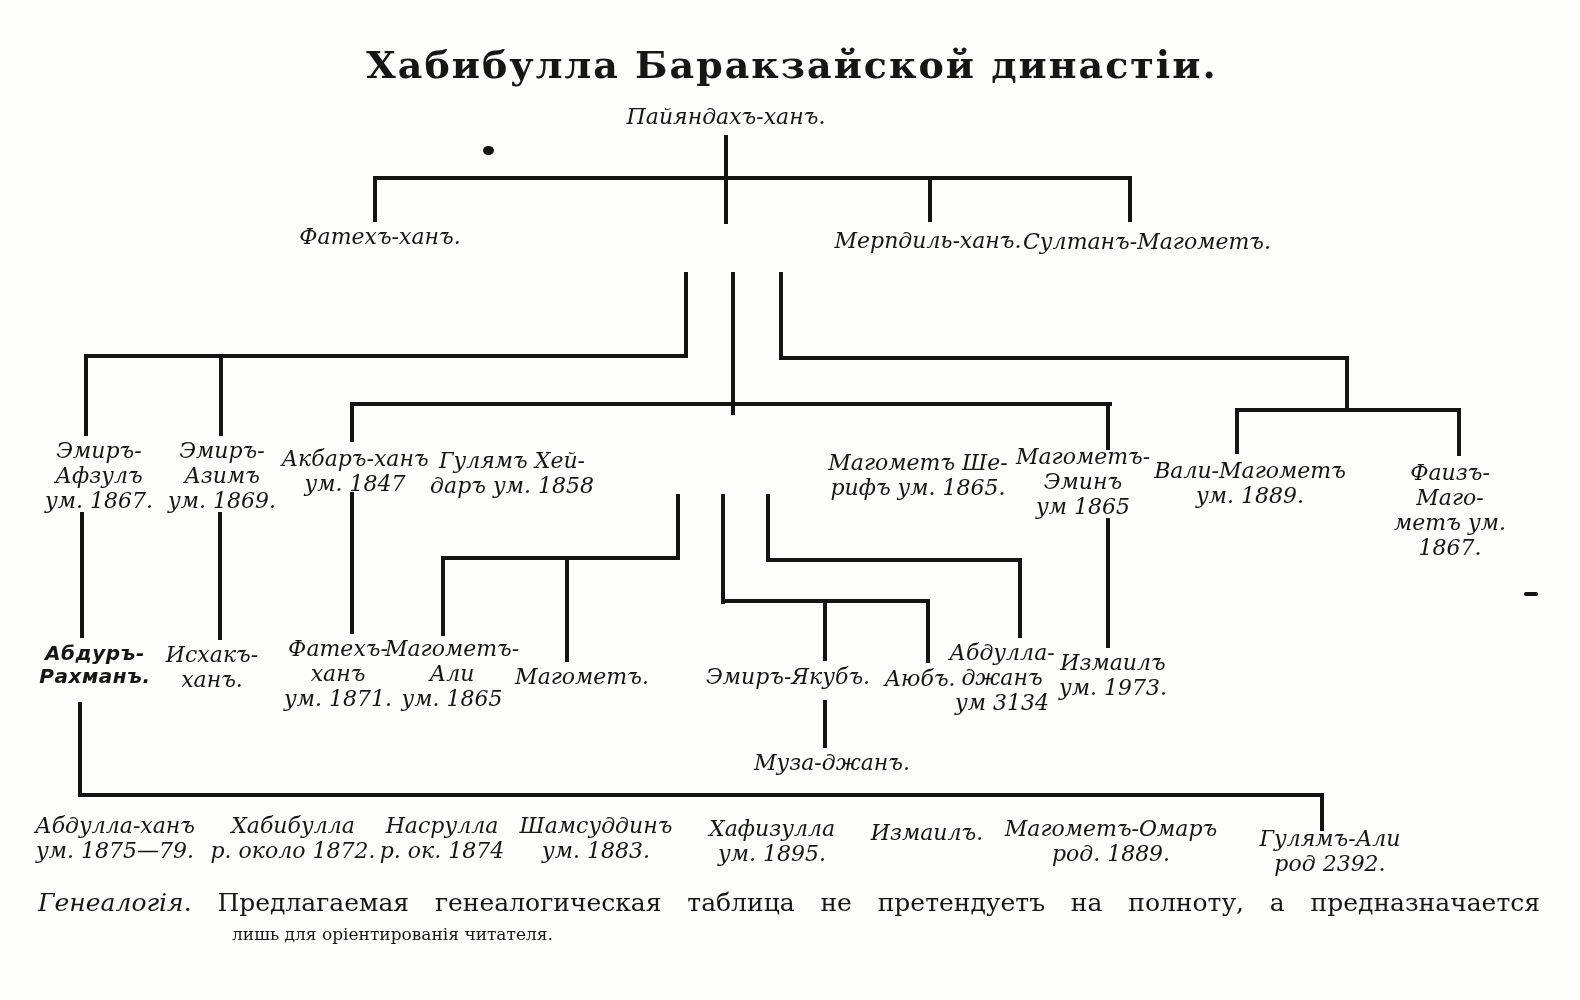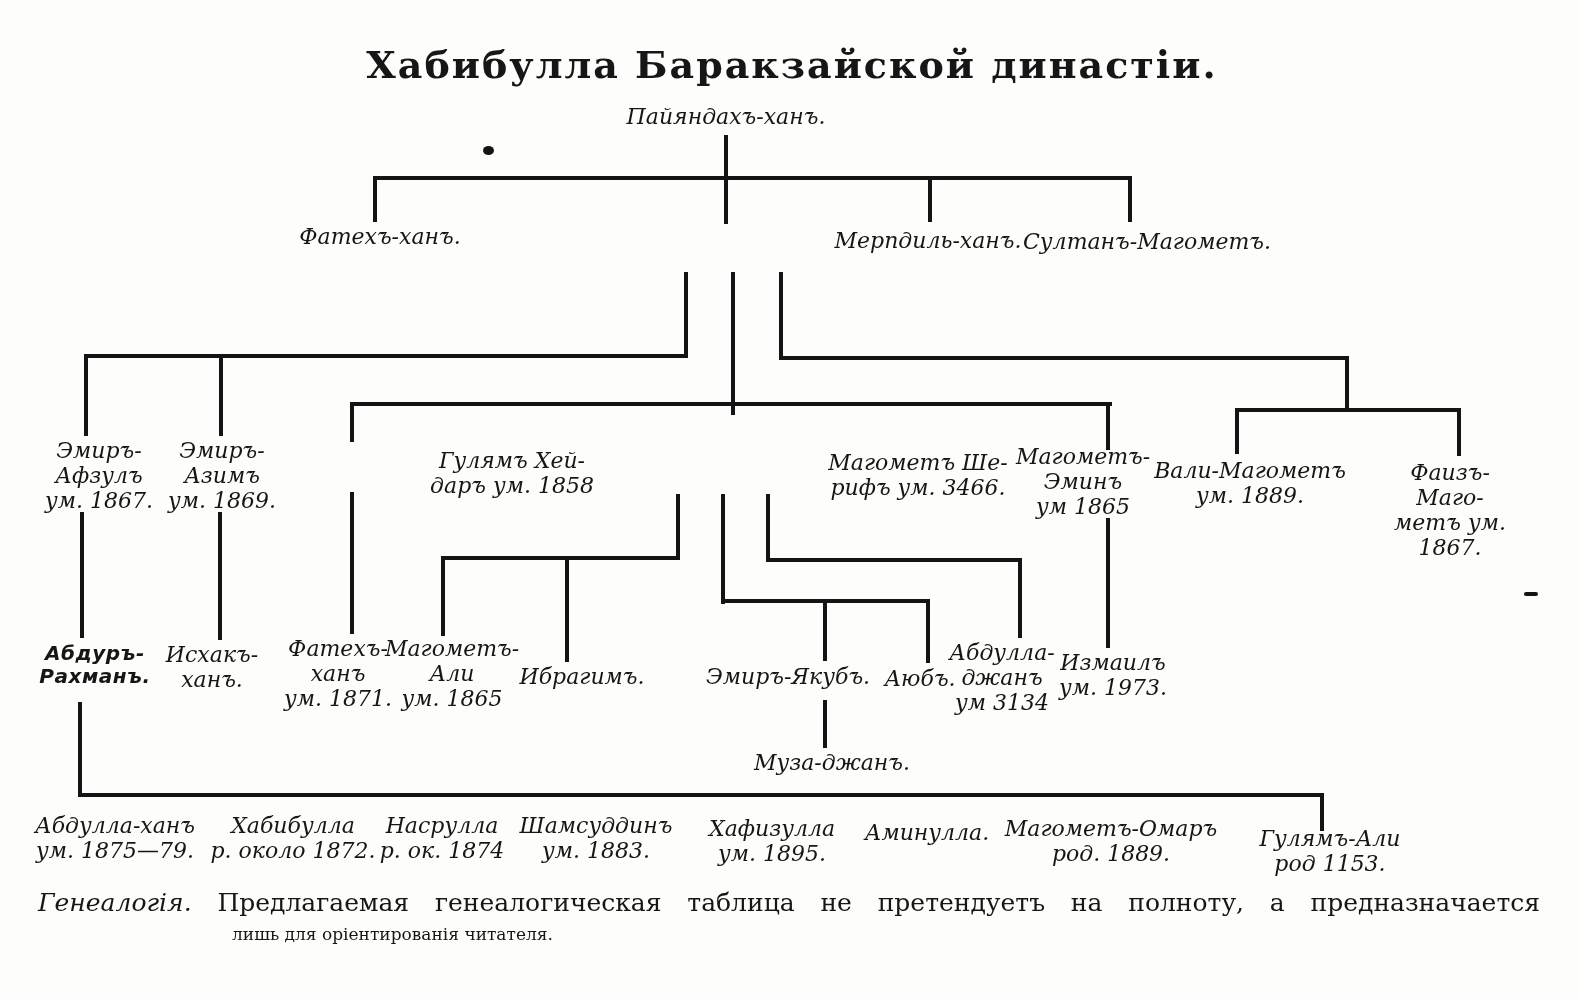--- a/index.html
+++ b/index.html
@@ -84,65 +84,67 @@
   <div class="node" style="left:380px;top:224px">Фатехъ-ханъ.</div>
   <div class="node" style="left:928px;top:228px">Мерпдиль-ханъ.</div>
   <div class="node" style="left:1147px;top:229px">Султанъ-Магометъ.</div>
 
   <div class="node" style="left:99px;top:438px">Эмиръ-
 Афзулъ
 ум. 1867.</div>
   <div class="node" style="left:222px;top:438px">Эмиръ-
 Азимъ
 ум. 1869.</div>
+  <div class="node" style="left:355px;top:446px">Акбаръ-ханъ
+ум. 1847</div>
   <div class="node" style="left:512px;top:448px">Гулямъ Хей-
 даръ ум. 1858</div>
   <div class="node" style="left:918px;top:450px">Магометъ Ше-
-рифъ ум. 3466.</div>
+рифъ ум. 1865.</div>
   <div class="node" style="left:1083px;top:444px">Магометъ-
 Эминъ
 ум 1865</div>
   <div class="node" style="left:1250px;top:458px">Вали-Магометъ
 ум. 1889.</div>
   <div class="node" style="left:1450px;top:460px">Фаизъ-Маго-
 метъ ум. 1867.</div>
 
   <div class="node sans" style="left:95px;top:642px">Абдуръ-
 Рахманъ.</div>
   <div class="node" style="left:212px;top:642px">Исхакъ-
 ханъ.</div>
   <div class="node" style="left:338px;top:636px">Фатехъ-
 ханъ
 ум. 1871.</div>
   <div class="node" style="left:452px;top:636px">Магометъ-
 Али
 ум. 1865</div>
-  <div class="node" style="left:582px;top:664px">Ибрагимъ.</div>
+  <div class="node" style="left:582px;top:664px">Магометъ.</div>
   <div class="node" style="left:788px;top:664px">Эмиръ-Якубъ.</div>
   <div class="node" style="left:920px;top:666px">Аюбъ.</div>
   <div class="node" style="left:1002px;top:640px">Абдулла-
 джанъ
 ум 3134</div>
   <div class="node" style="left:1113px;top:650px">Измаилъ
 ум. 1973.</div>
 
   <div class="node" style="left:832px;top:750px">Муза-джанъ.</div>
 
   <div class="node" style="left:115px;top:813px">Абдулла-ханъ
 ум. 1875—79.</div>
   <div class="node" style="left:293px;top:813px">Хабибулла
 р. около 1872.</div>
   <div class="node" style="left:442px;top:813px">Насрулла
 р. ок. 1874</div>
   <div class="node" style="left:596px;top:813px">Шамсуддинъ
 ум. 1883.</div>
   <div class="node" style="left:772px;top:816px">Хафизулла
 ум. 1895.</div>
-  <div class="node" style="left:927px;top:820px">Аминулла.</div>
+  <div class="node" style="left:927px;top:820px">Измаилъ.</div>
   <div class="node" style="left:1111px;top:816px">Магометъ-Омаръ
 род. 1889.</div>
   <div class="node" style="left:1330px;top:826px">Гулямъ-Али
-род 1153.</div>
+род 2392.</div>
 
   <div class="note-line1"><span class="note-label">Генеалогія.</span> <span>Предлагаемая генеалогическая таблица не претендуетъ на полноту, а предназначается</span></div>
   <div class="note-line2">лишь для оріентированія читателя.</div>
 
 </div>
 
 </body></html>

